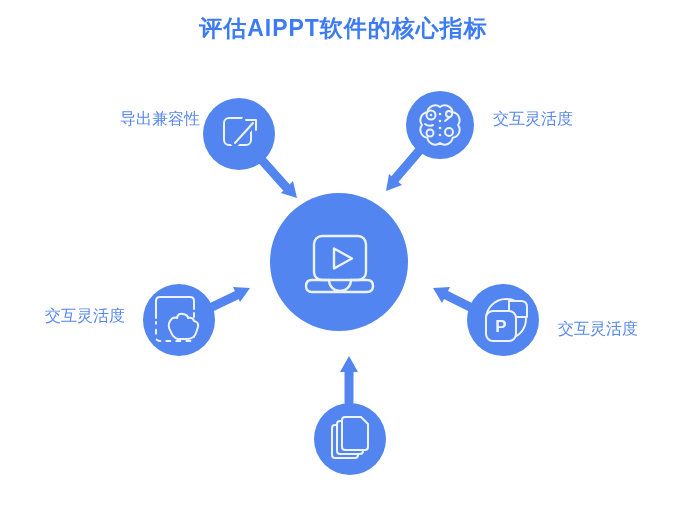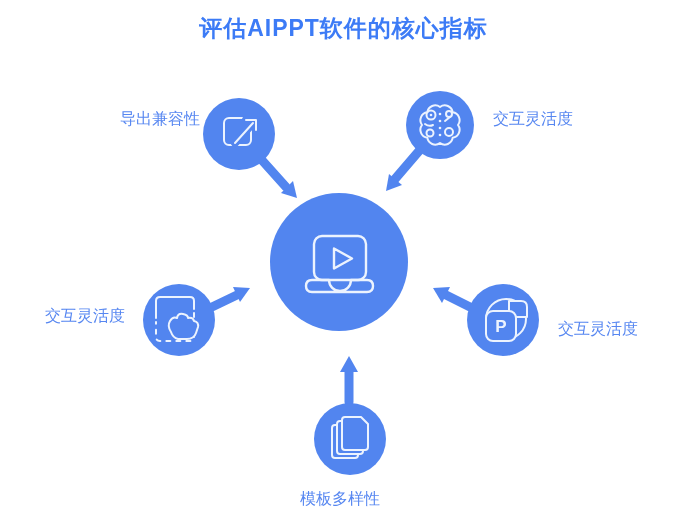--- a/index.html
+++ b/index.html
@@ -134,15 +134,14 @@
         <path class="ic-fill" d="M337,424 Q337,421 340,421 H356 L363,428 V451 Q363,454 360,454 H340 Q337,454 337,451 Z"></path>
         <path class="ic-fill" d="M342,420 Q342,417 345,417 H361 L368,424 V447 Q368,450 365,450 H345 Q342,450 342,447 Z"></path>
       </g>
     </g>
   </svg>
 
   <div class="node-label lbl-export">导出兼容性</div>
   <div class="node-label lbl-quality">交互灵活度</div>
   <div class="node-label lbl-interaction">交互灵活度</div>
   <div class="node-label lbl-design">交互灵活度</div>
-  <div class="node-label lbl-templates">模板多样性</div>
 
 </div>
 
 </body></html>

